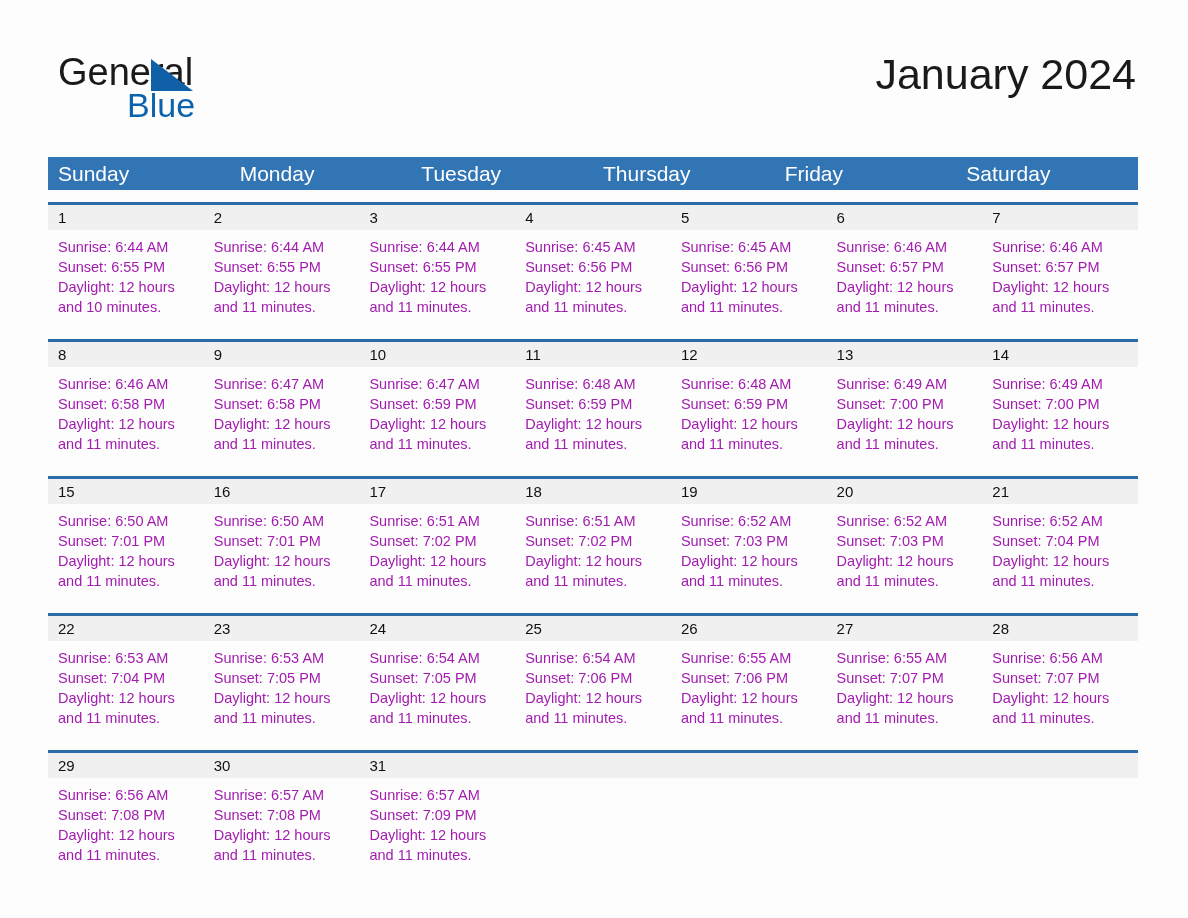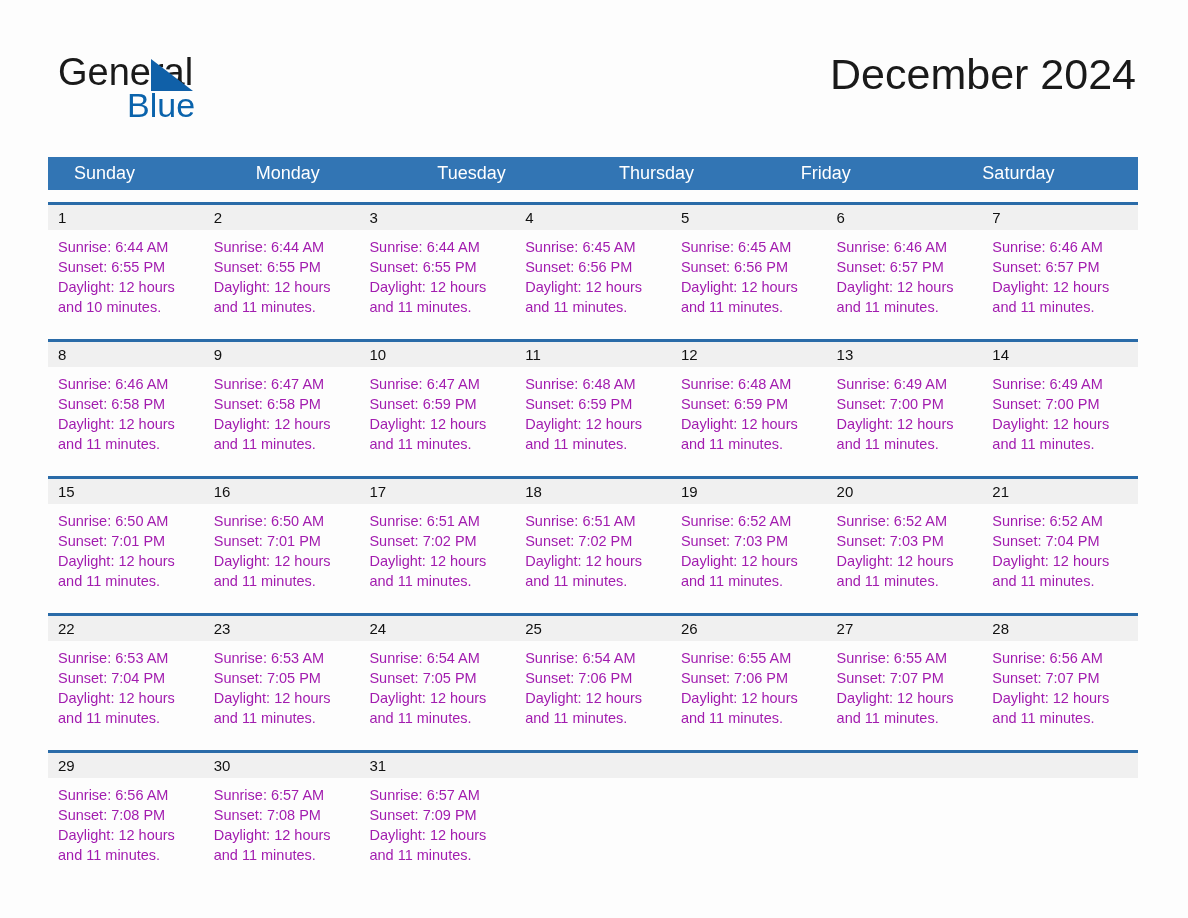--- a/index.html
+++ b/index.html
@@ -92,23 +92,23 @@
   }
   .weekday-row {
     display: flex;
     width: 100%;
     background: #3275b4;
     height: 33px;
   }
   .weekday {
     flex: 1 1 0;
     color: #ffffff;
-    font-size: 18px;
+    font-size: 21px;
     line-height: 33px;
-    padding-left: 26px;
+    padding-left: 10px;
     box-sizing: border-box;
     white-space: nowrap;
     overflow: hidden;
   }
   .week-row {
     display: flex;
     width: 100%;
     border-top: 3px solid #2a6ba8;
     margin-top: 12px;
   }
@@ -144,21 +144,21 @@
 
   <div class="header">
 
     <div class="logo">
       <span class="logo-general">General</span>
       <span class="logo-tri"></span>
       <span class="logo-blue">Blue</span>
     </div>
 
     <div class="title-wrap">
-      <div class="month-title">December 2024</div>
+      <div class="month-title">January 2024</div>
     </div>
 
   </div>
 
   <div class="calendar">
 
     <div class="weekday-row">
       <div class="weekday">Sunday</div>
       <div class="weekday">Monday</div>
       <div class="weekday">Tuesday</div>

